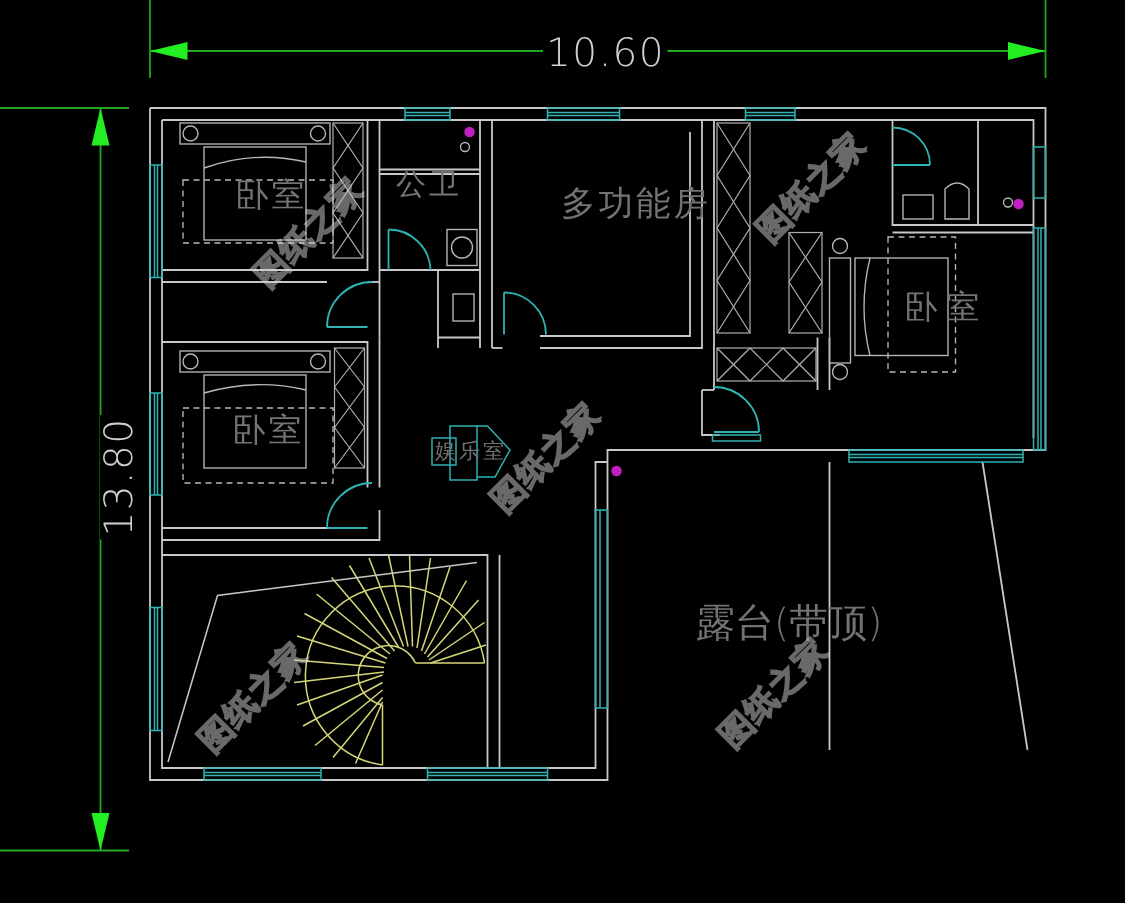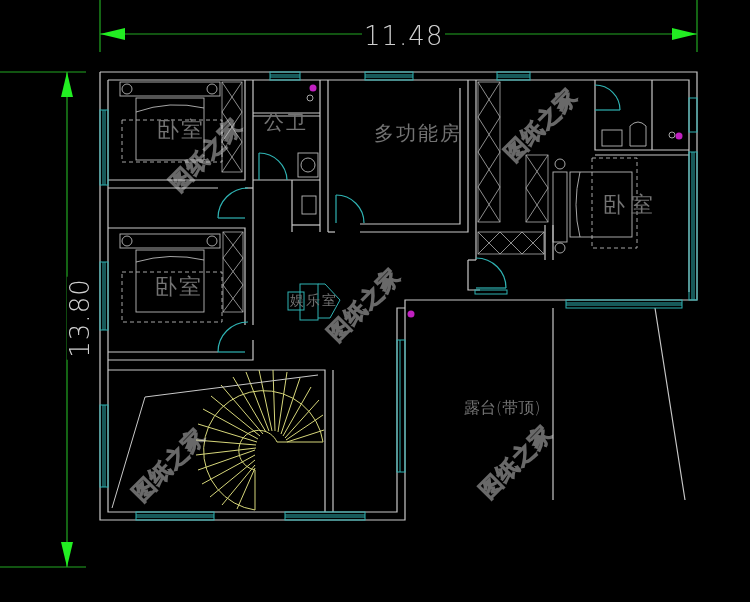--- a/index.html
+++ b/index.html
@@ -248,28 +248,28 @@
     <polyline points="112,508 145,397 318,375"></polyline>
   </g>
 
   <g stroke="#2fb3b3" stroke-width="1" fill="none">
     <rect x="288" y="292" width="16" height="18"></rect>
     <rect x="300" y="284" width="18" height="36"></rect>
     <path d="M318,284 L325,284 L340,300 L330,318 L318,318"></path>
   </g>
 </svg>
 
-<div class="dim" style="left:362px; top:23px;">11.48</div>
+<div class="dim" style="left:362px; top:23px;">10.60</div>
 <div class="dim dim-v" style="left:38px; top:305px;">13.80</div>
 
 <div class="lbl" style="left:157px; top:115px; font-size:22px;">卧室</div>
 <div class="lbl" style="left:264px; top:109px; font-size:20px;">公卫</div>
-<div class="lbl" style="left:374px; top:120px; font-size:20px;">多功能房</div>
+<div class="lbl" style="left:374px; top:120px; font-size:23px;">多功能房</div>
 <div class="lbl" style="left:603px; top:190px; font-size:22px; letter-spacing:6px;">卧室</div>
 <div class="lbl" style="left:155px; top:272px; font-size:22px;">卧室</div>
 <div class="lbl" style="left:290px; top:292px; font-size:14px;">娱乐室</div>
-<div class="lbl" style="left:464px; top:398px; font-size:16px; letter-spacing:0;">露台(带顶)</div>
+<div class="lbl" style="left:464px; top:398px; font-size:26px; letter-spacing:0;">露台(带顶)</div>
 
 <div class="wm" style="left:160px; top:140px;">图纸之家</div>
 <div class="wm" style="left:495px; top:110px;">图纸之家</div>
 <div class="wm" style="left:318px; top:290px;">图纸之家</div>
 <div class="wm" style="left:123px; top:450px;">图纸之家</div>
 <div class="wm" style="left:470px; top:447px;">图纸之家</div>
 
 </body></html>

